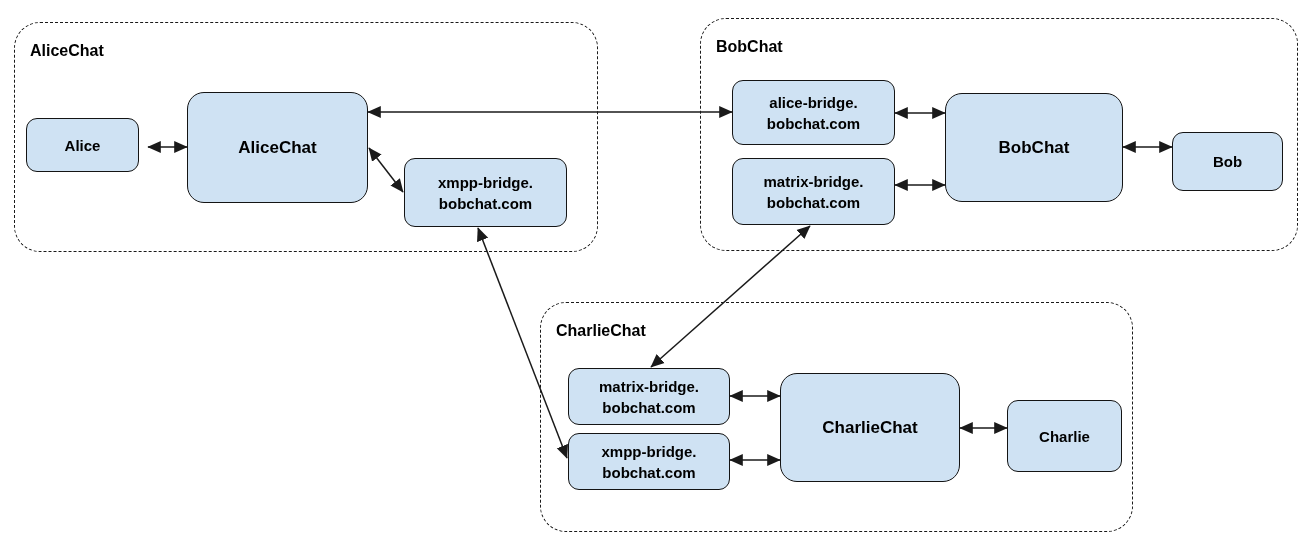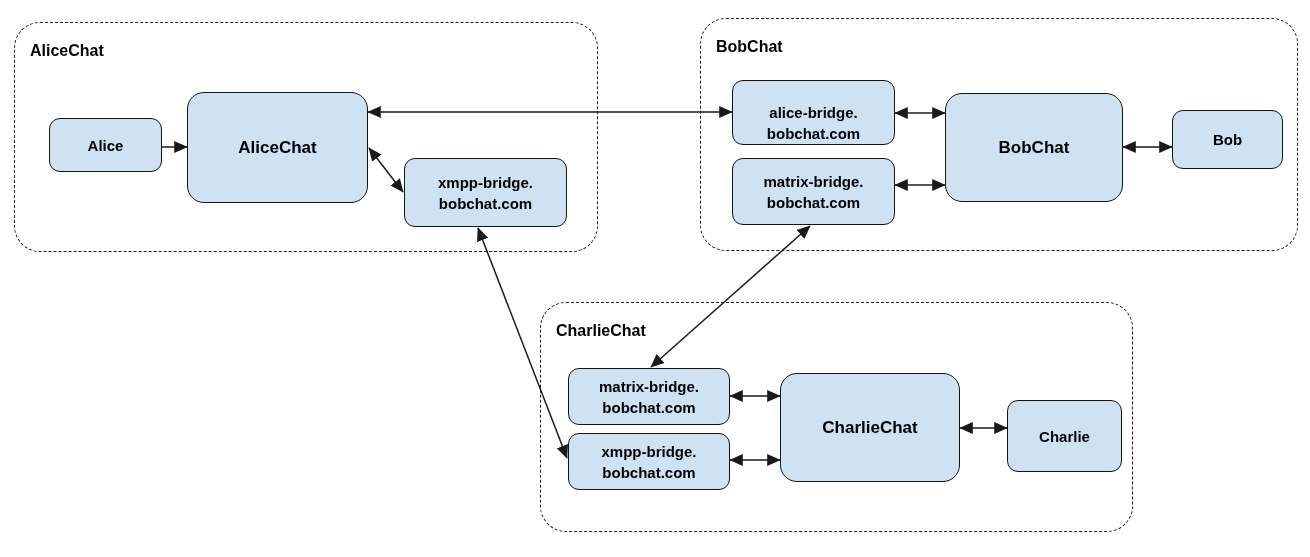--- a/index.html
+++ b/index.html
@@ -89,42 +89,42 @@
         <div class="group-label" style="color: rgb(0, 0, 0);">AliceChat</div>
       </div>
       <div class="group" style="left: 700px; top: 18px; width: 598px; height: 233px; border-color: rgb(26, 26, 26);">
         <div class="group-label" style="color: rgb(0, 0, 0);">BobChat</div>
       </div>
       <div class="group" style="left: 540px; top: 302px; width: 593px; height: 230px; border-color: rgb(26, 26, 26);">
         <div class="group-label" style="color: rgb(0, 0, 0);">CharlieChat</div>
       </div>
     </div>
   <div id="node-layer">
-      <div class="node" style="left: 49px; top: 118px; width: 113px; height: 54px; background: rgb(207, 226, 243); border-color: rgb(20, 20, 20); color: rgb(0, 0, 0);">
+      <div class="node" style="left: 26px; top: 118px; width: 113px; height: 54px; background: rgb(207, 226, 243); border-color: rgb(20, 20, 20); color: rgb(0, 0, 0);">
         <div class="node-label-line">Alice</div>
       </div>
       <div class="node large" style="left: 187px; top: 92px; width: 181px; height: 111px; background: rgb(207, 226, 243); border-color: rgb(20, 20, 20); color: rgb(0, 0, 0);">
         <div class="node-label-line">AliceChat</div>
       </div>
       <div class="node" style="left: 404px; top: 158px; width: 163px; height: 69px; background: rgb(207, 226, 243); border-color: rgb(20, 20, 20); color: rgb(0, 0, 0);">
         <div class="node-label-line">xmpp-bridge.</div>
         <div class="node-label-line">bobchat.com</div>
       </div>
-      <div class="node" style="left: 732px; top: 80px; width: 163px; height: 65px; background: rgb(207, 226, 243); border-color: rgb(20, 20, 20); color: rgb(0, 0, 0); justify-content: flex-end;">
+      <div class="node" style="left: 732px; top: 80px; width: 163px; height: 65px; background: rgb(207, 226, 243); border-color: rgb(20, 20, 20); color: rgb(0, 0, 0);">
         <div class="node-label-line">alice-bridge.</div>
         <div class="node-label-line">bobchat.com</div>
       </div>
       <div class="node" style="left: 732px; top: 158px; width: 163px; height: 67px; background: rgb(207, 226, 243); border-color: rgb(20, 20, 20); color: rgb(0, 0, 0);">
         <div class="node-label-line">matrix-bridge.</div>
         <div class="node-label-line">bobchat.com</div>
       </div>
       <div class="node large" style="left: 945px; top: 93px; width: 178px; height: 109px; background: rgb(207, 226, 243); border-color: rgb(20, 20, 20); color: rgb(0, 0, 0);">
         <div class="node-label-line">BobChat</div>
       </div>
-      <div class="node" style="left: 1172px; top: 110px; width: 111px; height: 59px; background: rgb(207, 226, 243); border-color: rgb(20, 20, 20); color: rgb(0, 0, 0);">
+      <div class="node" style="left: 1172px; top: 132px; width: 111px; height: 59px; background: rgb(207, 226, 243); border-color: rgb(20, 20, 20); color: rgb(0, 0, 0);">
         <div class="node-label-line">Bob</div>
       </div>
       <div class="node" style="left: 568px; top: 368px; width: 162px; height: 57px; background: rgb(207, 226, 243); border-color: rgb(20, 20, 20); color: rgb(0, 0, 0);">
         <div class="node-label-line">matrix-bridge.</div>
         <div class="node-label-line">bobchat.com</div>
       </div>
       <div class="node" style="left: 568px; top: 433px; width: 162px; height: 57px; background: rgb(207, 226, 243); border-color: rgb(20, 20, 20); color: rgb(0, 0, 0);">
         <div class="node-label-line">xmpp-bridge.</div>
         <div class="node-label-line">bobchat.com</div>
       </div>

